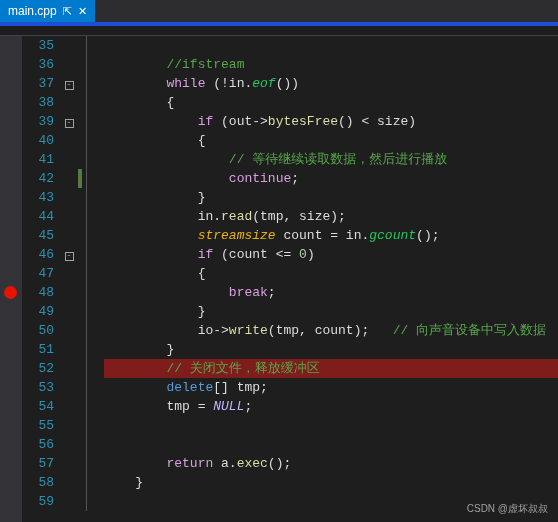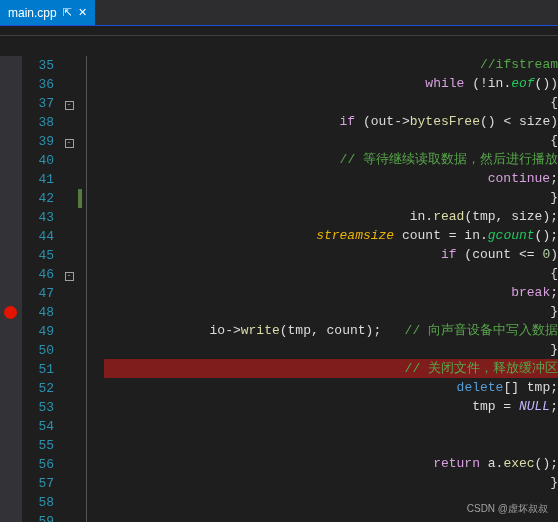--- a/index.html
+++ b/index.html
@@ -10,21 +10,21 @@
   color: #dcdcdc;
   width: 558px;
   height: 522px;
   overflow: hidden;
   position: relative;
 }
 .tab-bar {
   background: #2d2d30;
   height: 26px;
   display: flex;
-  border-bottom: 1px solid #1d4ed8;
+  border-bottom: 4px solid #1d4ed8;
 }
 .tab {
   background: #007acc;
   color: #fff;
   padding: 4px 8px;
   font-size: 12px;
   display: flex;
   align-items: center;
   gap: 6px;
   font-family: "Segoe UI", sans-serif;
@@ -40,21 +40,20 @@
 }
 .editor {
   background: #1e1e1e;
   display: flex;
   height: calc(100% - 36px);
   position: relative;
 }
 .margin {
   display: flex;
   background: #1e1e1e;
-  margin-top: 20px;
 }
 .glyph-col {
   width: 22px;
   background: #333337;
 }
 .lineno-col {
   width: 38px;
   text-align: right;
   padding-right: 6px;
   color: #2b91af;
@@ -69,21 +68,20 @@
   position: relative;
 }
 .row {
   height: 19px;
   line-height: 19px;
   position: relative;
 }
 .code {
   flex: 1;
   padding-left: 4px;
-  text-align: right;
 }
 .code .row { white-space: pre; }
 .glyph-col .row { position: relative; }
 .breakpoint {
   width: 13px;
   height: 13px;
   background: #e51400;
   border-radius: 50%;
   position: absolute;
   top: 3px;

